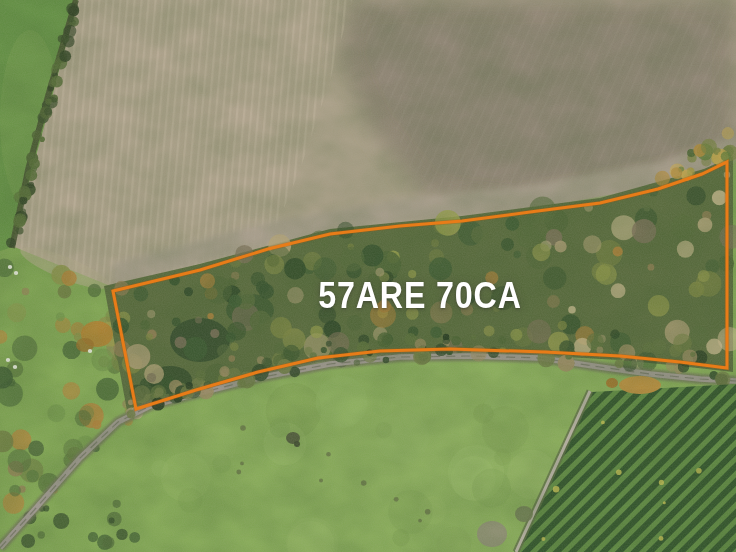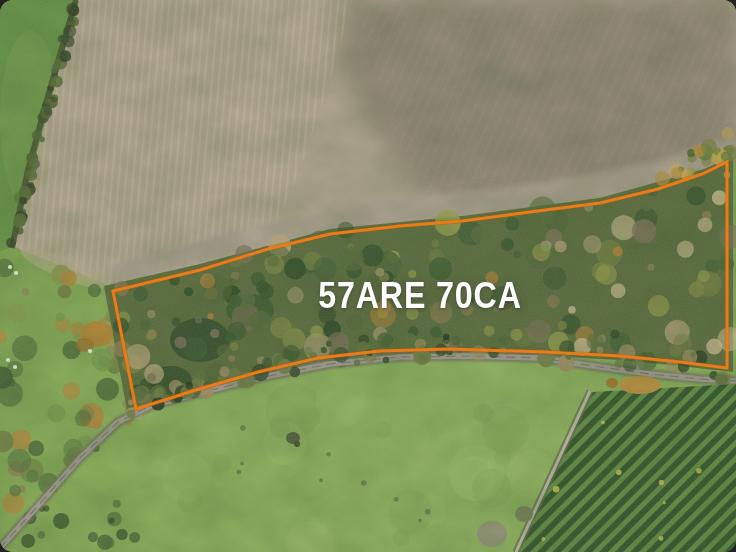--- a/index.html
+++ b/index.html
@@ -1,17 +1,17 @@
 <!DOCTYPE html>
 <html><head>
 <meta charset="utf-8">
 <style>
   html,body{margin:0;padding:0;background:#222;}
   .stage{position:relative;width:736px;height:552px;overflow:hidden;
-         font-family:"Liberation Sans", sans-serif;border-radius:13px;}
+         font-family:"Liberation Sans", sans-serif;}
   .stage svg{position:absolute;left:0;top:0;}
   .area-label{
     position:absolute;left:420px;top:296px;
     transform:translate(-50%,-50%) scaleX(.87);
     font-weight:700;font-size:37px;letter-spacing:1px;white-space:nowrap;
     color:#ffffff;
     text-shadow:0 1px 3px rgba(45,45,40,.5), 0 0 9px rgba(70,70,60,.35);
     user-select:none;
   }
 </style>

